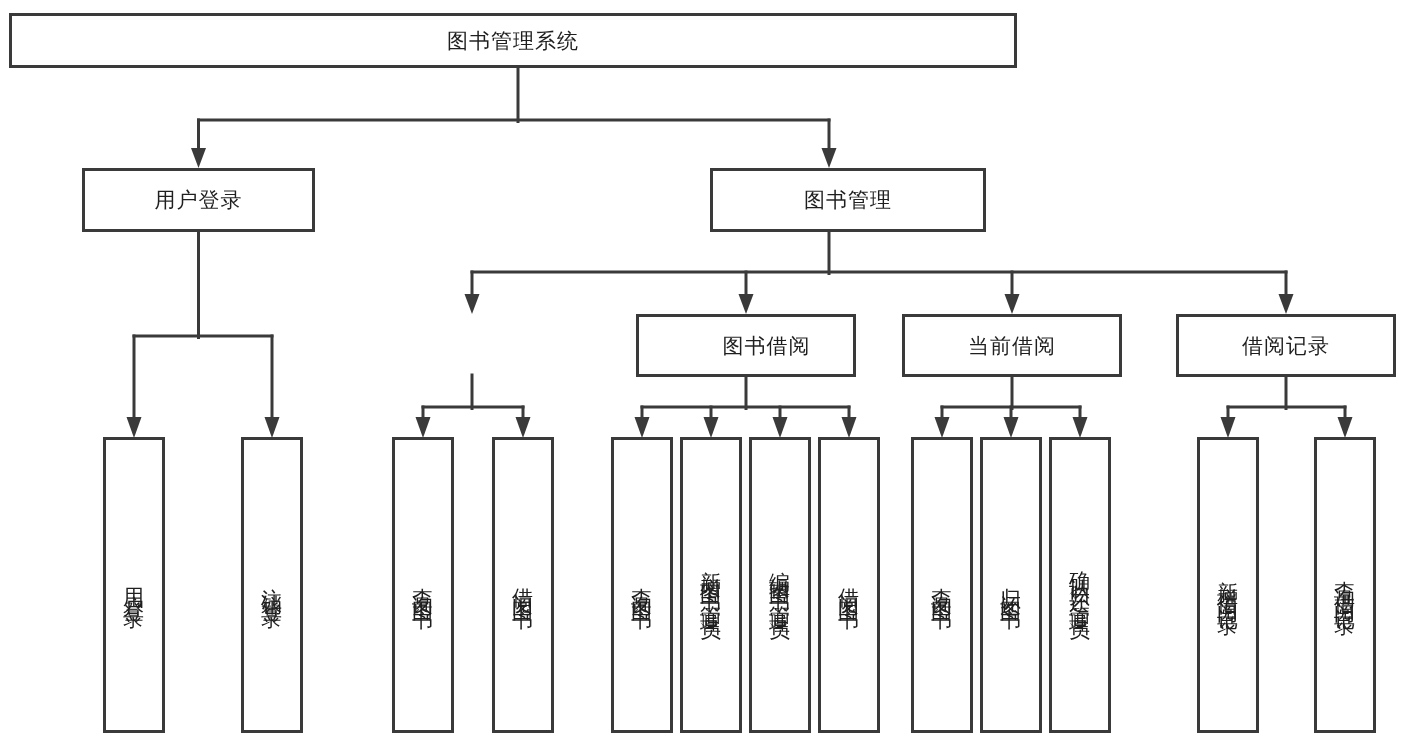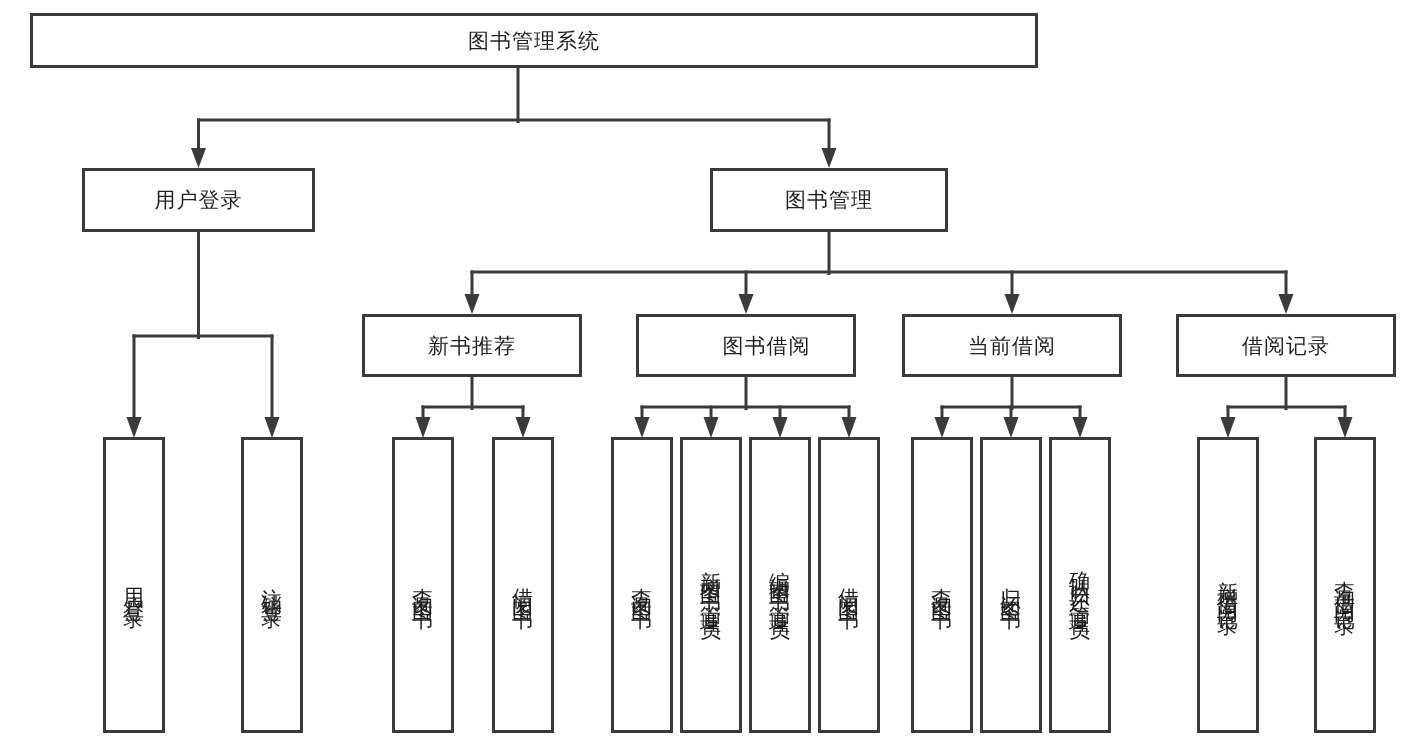--- a/index.html
+++ b/index.html
@@ -28,23 +28,23 @@
     color:var(--text);
     font-size:21px;
     z-index:2;
   }
   .h{letter-spacing:1px;}
   .v{
     writing-mode:vertical-rl;
     letter-spacing:7px;
     line-height:1;
   }
-  .root  {left:30px;  top:13px;  width:1008px; height:55px;}
+  .root  {left:9px;  top:13px;  width:1008px; height:55px;}
   .login {left:82px;  top:168px; width:233px;  height:64px;}
-  .mgmt  {left:710px; top:168px; width:238px;  height:64px;}
+  .mgmt  {left:710px; top:168px; width:276px;  height:64px;}
   .rec   {left:362px; top:314px; width:220px;  height:63px;}
   .borrow{left:636px; top:314px; width:220px;  height:63px;padding-left:41px;}
   .cur   {left:902px; top:314px; width:220px;  height:63px;}
   .recs  {left:1176px;top:314px; width:220px;  height:63px;text-align:right;}
   .leaf{top:437px;width:62px;height:296px;}
   .lf1 {left:103px;}
   .lf2 {left:241px;}
   .lf3 {left:392px;}
   .lf4 {left:492px;}
   .lf5 {left:611px;}
@@ -152,23 +152,20 @@
     <span>图书管理系统</span>
   </div>
 
   <div class="box h login">
     <span>用户登录</span>
   </div>
   <div class="box h mgmt">
     <span>图书管理</span>
   </div>
 
-  <div class="box h rec">
-    <span>新书推荐</span>
-  </div>
   <div class="box h borrow">
     <span>图书借阅</span>
   </div>
   <div class="box h cur">
     <span>当前借阅</span>
   </div>
   <div class="box h recs">
     <span>借阅记录</span>
   </div>
 

